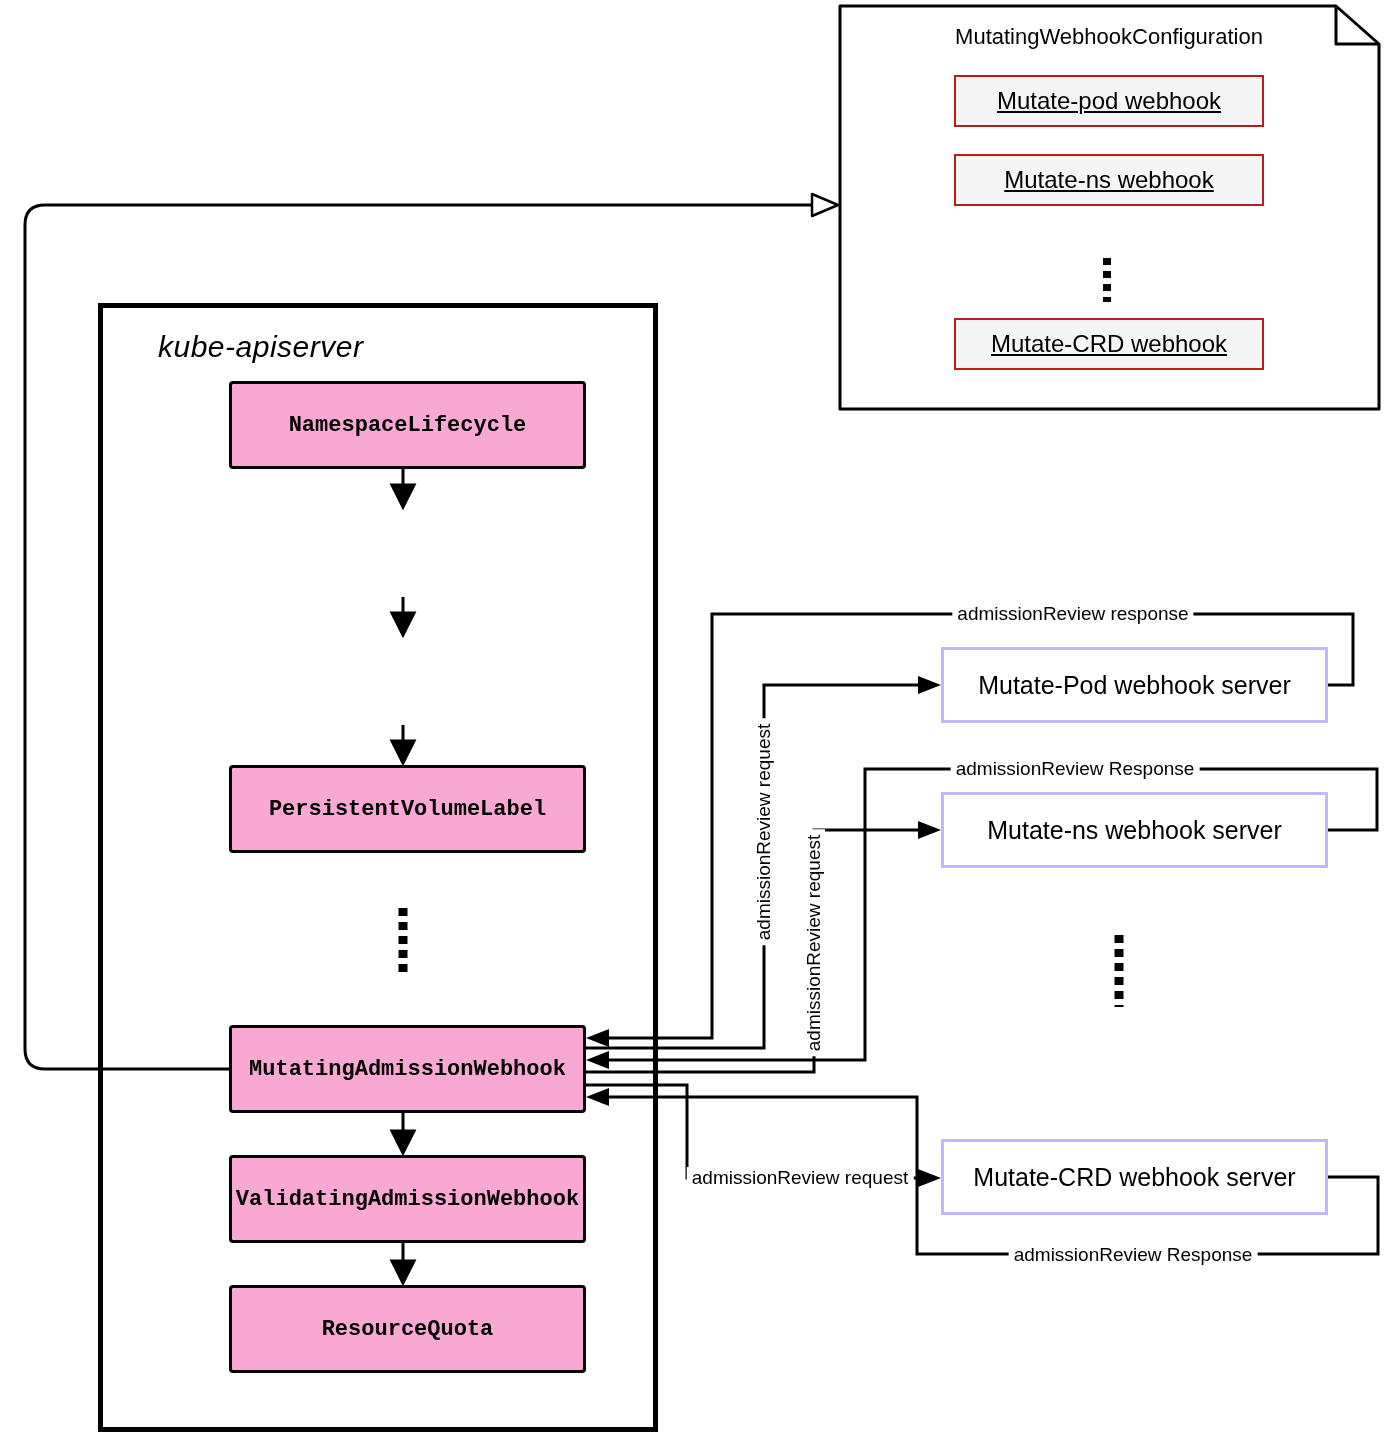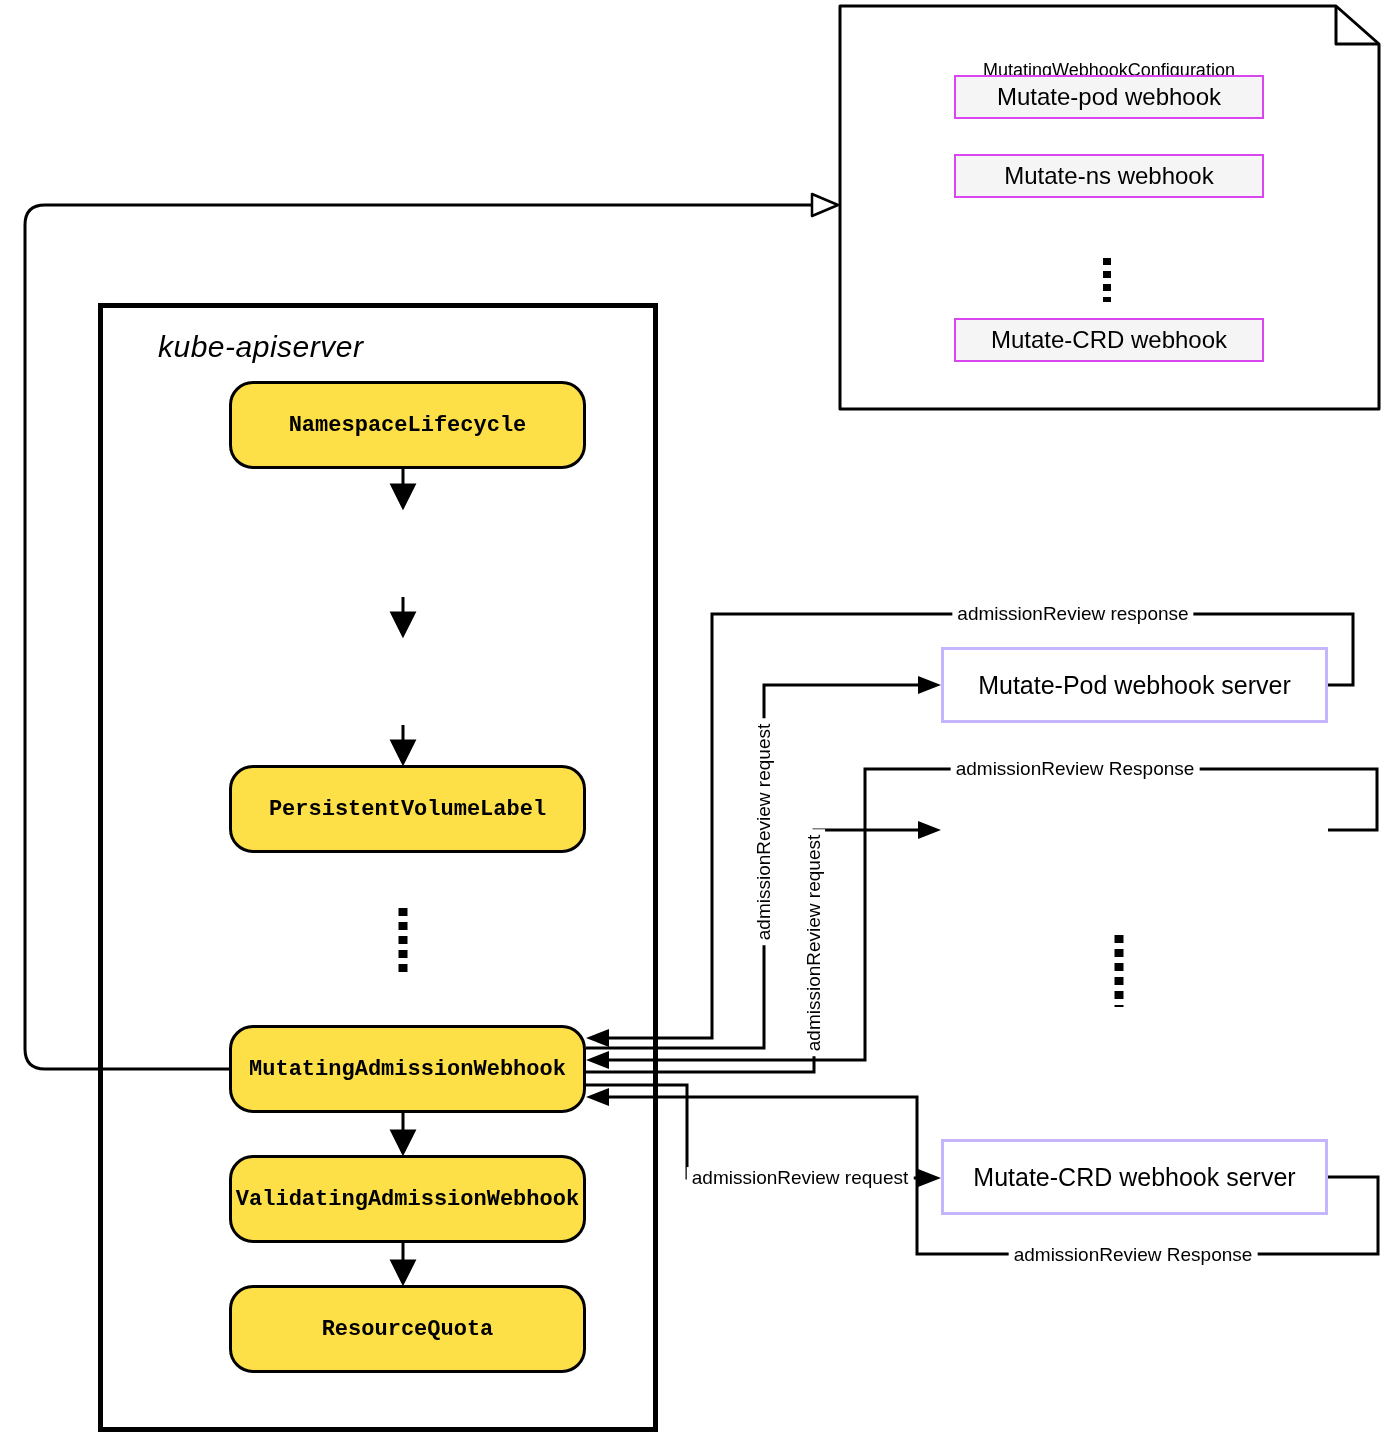--- a/index.html
+++ b/index.html
@@ -20,37 +20,37 @@
     left: 98px; top: 303px; width: 560px; height: 1129px;
     border: 5px solid #000; box-sizing: border-box; background: transparent;
   }
   .kube-title {
     left: 158px; top: 330px; font-size: 30px; font-weight: 400; letter-spacing: 0.5px; font-style: italic;
   }
 
   
   .plugin-box {
     left: 229px; width: 357px; height: 88px;
-    border: 3px solid #000; border-radius: 24px; background: #fde047;
+    border: 3px solid #000; border-radius: 4px; background: #f9a8d4;
     box-sizing: border-box;
     display: flex; align-items: center; justify-content: center;
     font-family: "Liberation Mono", "DejaVu Sans Mono", monospace;
     font-size: 22px; font-weight: 700; white-space: nowrap;
   }
 
   
   .doc-title {
     left: 840px; top: 24px; width: 538px; text-align: center;
-    font-size: 18px; font-weight: 400; margin-top: 36px;
+    font-size: 22px; font-weight: 400;
   }
   .webhook-item {
-    left: 954px; width: 310px; height: 44px;
-    background: #f5f5f5; border: 2px solid #d946ef; box-sizing: border-box;
+    left: 954px; width: 310px; height: 52px;
+    background: #f5f5f5; border: 2px solid #b91c1c; box-sizing: border-box;
     display: flex; align-items: center; justify-content: center;
-    font-size: 24px; white-space: nowrap;
+    font-size: 24px; white-space: nowrap; text-decoration: underline;
   }
 
   
   .server-box {
     left: 941px; width: 387px; height: 76px;
     border: 3px solid #c4b5fd; background: #fff; box-sizing: border-box;
     display: flex; align-items: center; justify-content: center;
     font-size: 25px; white-space: nowrap;
   }
 
@@ -134,20 +134,21 @@
   <div class="abs plugin-box" style="top:1025px">MutatingAdmissionWebhook</div>
   <div class="abs plugin-box" style="top:1155px">ValidatingAdmissionWebhook</div>
   <div class="abs plugin-box" style="top:1285px">ResourceQuota</div>
 
   <div class="abs doc-title">MutatingWebhookConfiguration</div>
   <div class="abs webhook-item" style="top:75px">Mutate-pod webhook</div>
   <div class="abs webhook-item" style="top:154px">Mutate-ns webhook</div>
   <div class="abs webhook-item" style="top:318px">Mutate-CRD webhook</div>
 
   <div class="abs server-box" style="top:647px">Mutate-Pod webhook server</div>
+  <div class="abs server-box" style="top:792px">Mutate-ns webhook server</div>
   <div class="abs server-box" style="top:1139px">Mutate-CRD webhook server</div>
 
   <div class="abs edge-label" style="left:1073px; top:614px">admissionReview response</div>
   <div class="abs edge-label rot" style="left:764px; top:832px">admissionReview request</div>
   <div class="abs edge-label" style="left:1075px; top:769px">admissionReview Response</div>
   <div class="abs edge-label rot" style="left:814px; top:943px">admissionReview request</div>
   <div class="abs edge-label" style="left:800px; top:1178px">admissionReview request</div>
   <div class="abs edge-label" style="left:1133px; top:1255px">admissionReview Response</div>
 
 </div>

